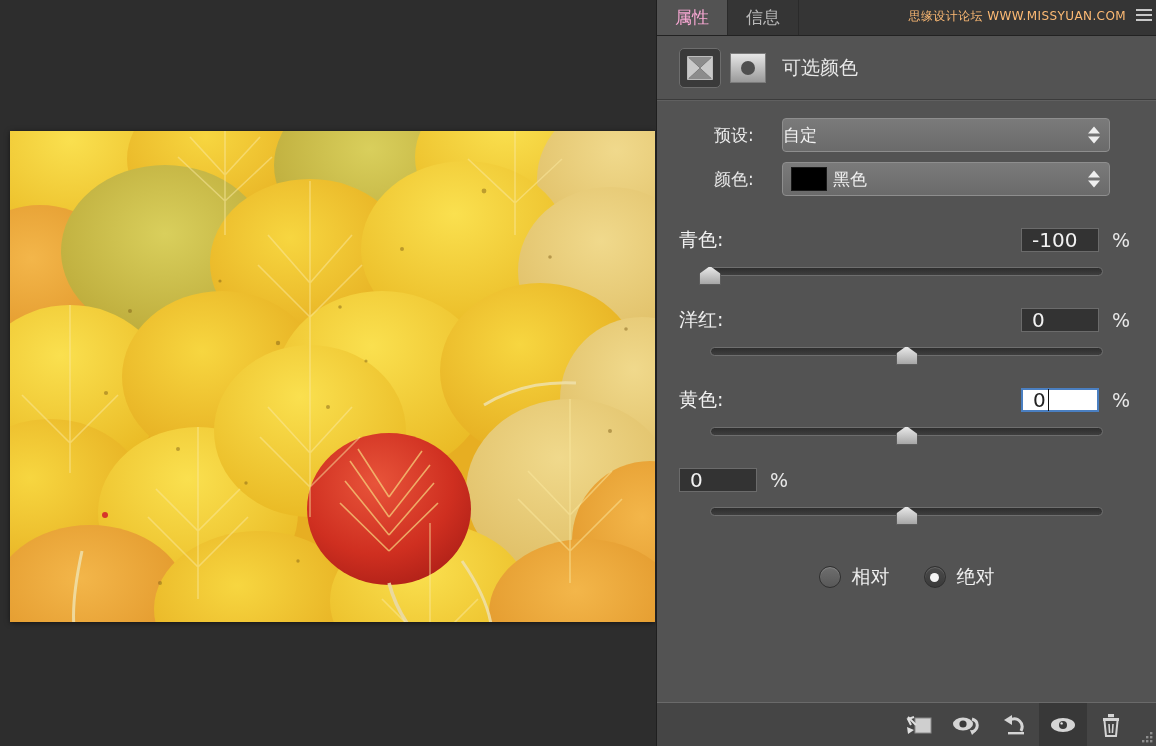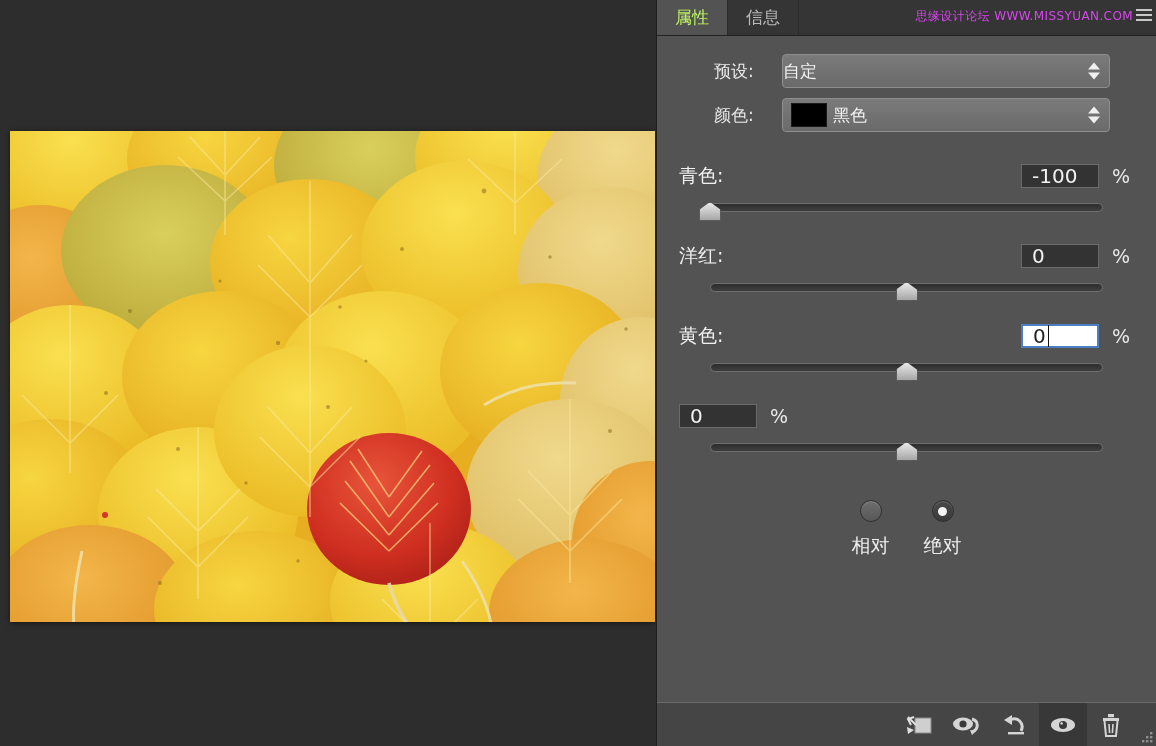--- a/index.html
+++ b/index.html
@@ -38,25 +38,25 @@
     position: relative; height: 36px; background: #353535;
     border-bottom: 1px solid #222;
     display: flex; align-items: stretch;
   }
   .tab {
     display: flex; align-items: center; justify-content: center;
     padding: 0 18px; font-size: 17px; color: #b9b9b9;
     border-right: 1px solid #2a2a2a;
     cursor: default;
   }
-  .tab.active { background: #535353; color: #bef264; }
+  .tab.active { background: #535353; color: #f9a8d4; }
   #tab-filler { flex: 1; border-right: none; }
   #watermark {
-    position: absolute; right: 23px; top: 8px;
-    font-size: 12px; color: #d946ef; letter-spacing: .4px;
+    position: absolute; right: 30px; top: 8px;
+    font-size: 12px; color: #fdba74; letter-spacing: .4px;
     font-family: "DejaVu Sans", "Liberation Sans", sans-serif;
     white-space: nowrap;
   }
   #panel-menu {
     position: absolute; right: 4px; top: 9px;
     width: 16px; height: 14px; cursor: pointer;
   }
   #panel-menu i {
     display: block; height: 2px; background: #c8c8c8; margin-bottom: 3px;
   }
@@ -149,21 +149,21 @@
     background: linear-gradient(#e9e9e9, #a6a6a6);
     border: 1px solid #5c5c5c;
     clip-path: polygon(50% 0%, 100% 42%, 100% 100%, 0% 100%, 0% 42%);
   }
 
   
   #radio-row {
     display: flex; align-items: center; justify-content: center;
     gap: 34px; margin-top: 36px;
   }
-  .radio-opt { display: flex; align-items: center; gap: 11px; cursor: default; flex-direction: column; }
+  .radio-opt { display: flex; align-items: center; gap: 11px; cursor: default; }
   .radio {
     width: 22px; height: 22px; border-radius: 50%;
     background: linear-gradient(#6e6e6e, #585858);
     border: 1px solid #2f2f2f;
     display: flex; align-items: center; justify-content: center;
     box-shadow: inset 0 1px 1px rgba(255,255,255,.18);
   }
   .radio.on { background: linear-gradient(#4a4a4a, #3a3a3a); }
   .radio .pip { width: 9px; height: 9px; border-radius: 50%; background: #f4f4f4; }
   .radio-label { font-size: 19px; color: #efefef; }
@@ -316,20 +316,35 @@
       </div>
       <div class="tab" id="tab-filler"></div>
       <div id="watermark">思缘设计论坛 WWW.MISSYUAN.COM</div>
       <div id="panel-menu">
         <i></i>
         <i></i>
         <i></i>
       </div>
     </div>
 
+    <div id="panel-header">
+      <div id="adj-icon">
+        <svg width="26" height="24" viewBox="0 0 26 24">
+          <rect x="1" y="1" width="24" height="22" fill="none" stroke="#dcdcdc" stroke-width="1.6"></rect>
+          <polygon points="1,1 13,12 1,23" fill="#c9c9c9"></polygon>
+          <polygon points="25,1 13,12 25,23" fill="#c9c9c9"></polygon>
+          <polygon points="1,1 25,1 13,12" fill="#8c8c8c"></polygon>
+          <polygon points="1,23 25,23 13,12" fill="#8c8c8c"></polygon>
+        </svg>
+      </div>
+      <div id="mask-icon">
+        <div class="dot"></div>
+      </div>
+      <div id="panel-title">可选颜色</div>
+    </div>
 
     <div id="panel-body">
 
       <div class="row">
         <div class="row-label">预设:</div>
         <div class="dropdown">
           <span class="dd-text">自定</span>
           <span class="stepper">
             <i class="up"></i>
             <i class="dn"></i>

